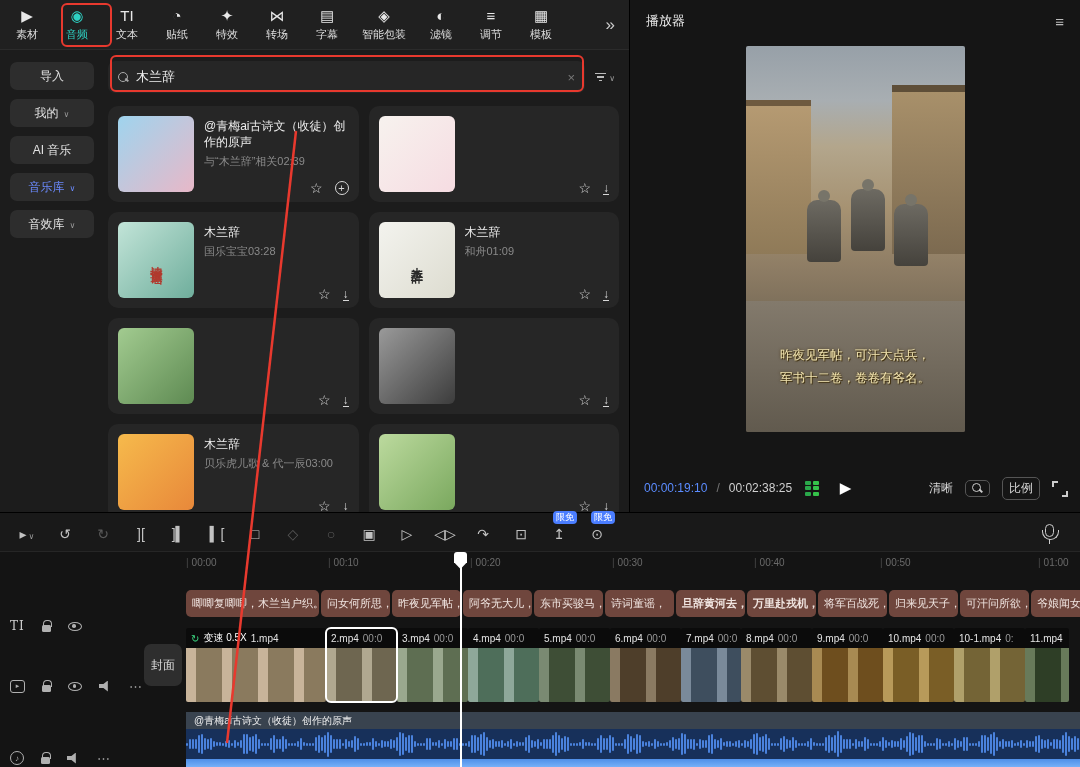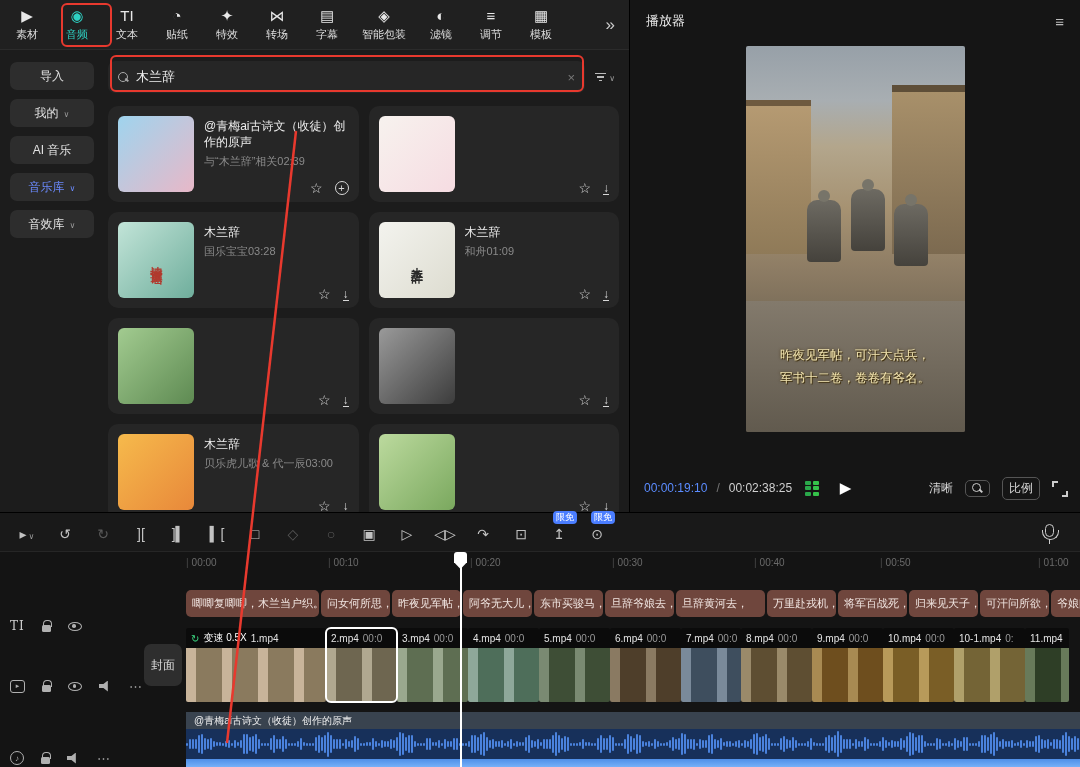--- a/index.html
+++ b/index.html
@@ -419,23 +419,23 @@
 
     <div class="cover-btn">封面</div>
 
     <div class="lanes">
       <div class="text-lane" id="text-lane">
           <div class="seg" style="width: 133px;">唧唧复唧唧，木兰当户织。</div>
           <div class="seg" style="width: 69px;">问女何所思，</div>
           <div class="seg" style="width: 69px;">昨夜见军帖，</div>
           <div class="seg" style="width: 69px;">阿爷无大儿，</div>
           <div class="seg" style="width: 69px;">东市买骏马，</div>
-          <div class="seg" style="width: 69px;">旦辞爷娘去，</div>
-          <div class="seg" style="width: 89px;">旦辞黄河去，</div>
-          <div class="seg" style="width: 69px;">万里赴戎机，</div>
+          <div class="seg" style="width: 69px;">诗词童谣，</div>
+          <div class="seg" style="width: 69px; font-weight: bold;">旦辞黄河去，</div>
+          <div class="seg" style="width: 69px; font-weight: bold;">万里赴戎机，</div>
           <div class="seg" style="width: 69px;">将军百战死，</div>
           <div class="seg" style="width: 69px;">归来见天子，</div>
           <div class="seg" style="width: 69px;">可汗问所欲，</div>
           <div class="seg" style="width: 62px;">爷娘闻女来，</div>
         </div>
       <div class="video-lane" id="video-lane">
           <div class="clip" style="width: 140px;">
             <div class="clip-head">
               <span class="speed-ico">↻</span>
               <span class="speed-lab">变速 0.5X</span>

